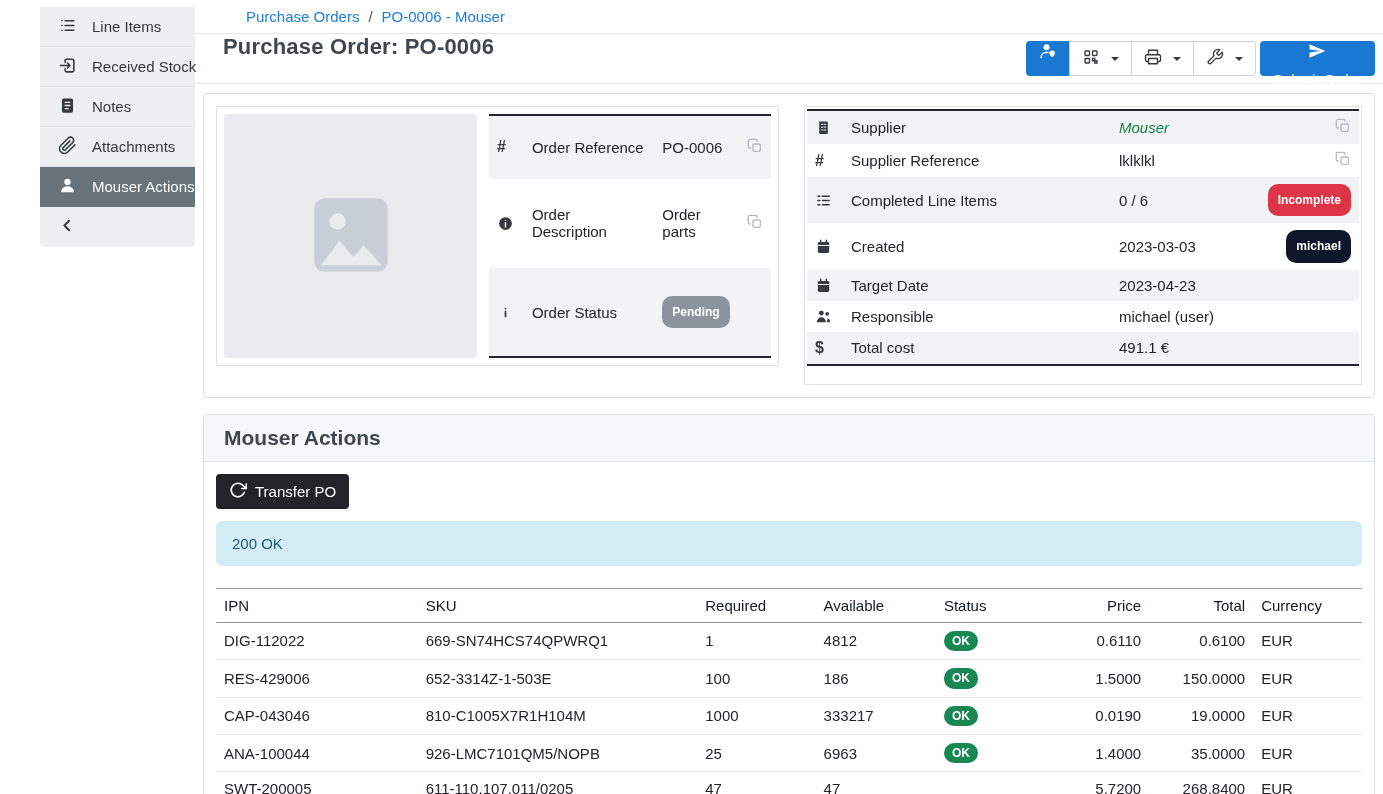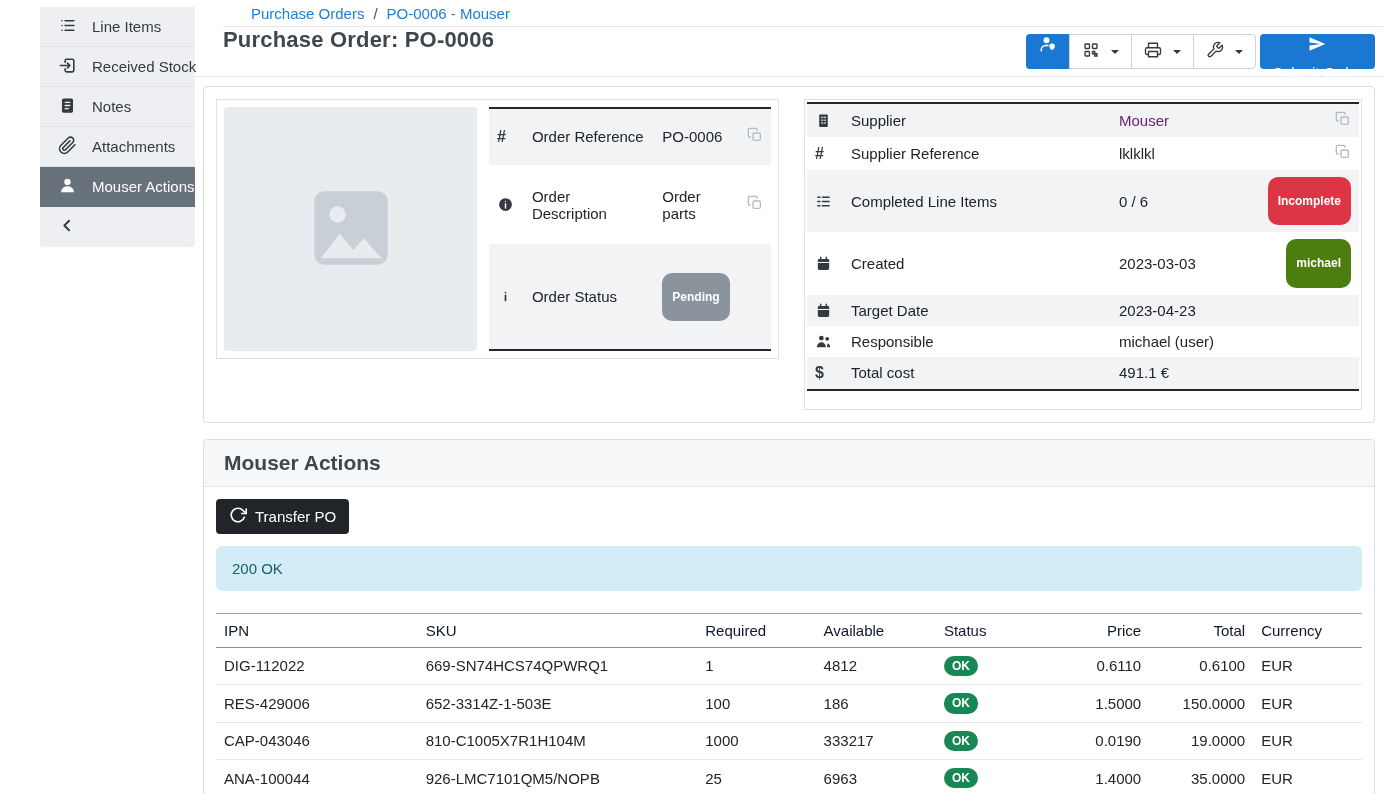--- a/index.html
+++ b/index.html
@@ -17,22 +17,22 @@
     padding:0 10px 0 18px; background:#edeff2; border-bottom:1px solid #e1e4e8;
     color:#343a40; cursor:pointer; white-space:nowrap;margin-left:40px;
   }
   .side-item svg { width:19px; height:19px; flex:none; }
   .side-item.active { background:#68727b; color:#fff; border-bottom-color:#68727b; }
   .side-item.collapse-row { border-bottom:none; border-radius:0 0 4px 4px; }
 
   
   .main { flex:1; min-width:0; display:flex; flex-direction:column; }
   .breadcrumb-bar {
-    height:27px; flex:none; display:flex; align-items:center; gap:9px;
-    padding-left:28px; border-bottom:1px solid #e3e6e9; background:#fff;margin-left:28px;
+    height:34px; flex:none; display:flex; align-items:center; gap:9px;
+    padding-left:51px; border-bottom:1px solid #e3e6e9; background:#fff;
   }
   .breadcrumb-bar a { color:#1c7ed6; text-decoration:none; cursor:pointer; }
   .crumb-sep { color:#495057; }
 
   .page-header {
     height:50px; flex:none; display:flex; justify-content:space-between;
     padding:0 8px 0 28px; border-bottom:1px solid #e3e6e9;
   }
   .page-header h1 { font-size:22px; font-weight:700; color:#3f474e; letter-spacing:.2px; }
   .header-actions { display:flex; align-items:center; gap:4px; }
@@ -71,26 +71,26 @@
   table.detail-table tr:nth-child(odd) td { background:#f1f3f5; }
   td.ic { width:36px; color:#343a40; text-align:left; }
   td.ic svg { width:17px; height:17px; vertical-align:-3px; }
   .txt-icon { font-weight:700; font-size:16px; color:#343a40; }
   table.left-table td.lbl { width:152px; }
   table.right-table td.lbl { width:268px; }
   td.act { text-align:right; width:34px; }
   td.act-wide { text-align:right; }
   .copy-btn { display:inline-flex; cursor:pointer; color:#b4bac1; }
   .copy-btn svg { width:16px; height:16px; }
-  a.val-link { color:#701a75; text-decoration:none; cursor:pointer; }
-
-  .badge { display:inline-block; padding:17px 10px; border-radius:10px; font-size:12px; font-weight:700; color:#fff; line-height:1.2; }
+  a.val-link { color:#15803d; text-decoration:none; cursor:pointer;font-style:italic; }
+
+  .badge { display:inline-block; padding:9px 10px; border-radius:10px; font-size:12px; font-weight:700; color:#fff; line-height:1.2; }
   .badge-gray { background:#8b949c; }
   .badge-danger { background:#dc3545; }
-  .badge-dark { background:#4d7c0f; }
+  .badge-dark { background:#0f172a; }
   .badge-ok { background:#198754; padding:3px 8px; }
 
   
   .panel-card { margin-top:16px; }
   .panel-header { padding:11px 20px; background:#f6f7f8; border-bottom:1px solid #e3e6e9; border-radius:4px 4px 0 0; }
   .panel-header h2 { font-size:21px; font-weight:700; color:#3f474e; }
   .panel-body { padding:12px; }
   .alert-info { margin-top:12px; background:#d3edf6; color:#1f5a70; padding:14px 16px; border-radius:6px; }
 
   table.data-table { width:100%; border-collapse:collapse; margin-top:22px; font-size:15px; border-top:1px solid #9aa0a6; }

